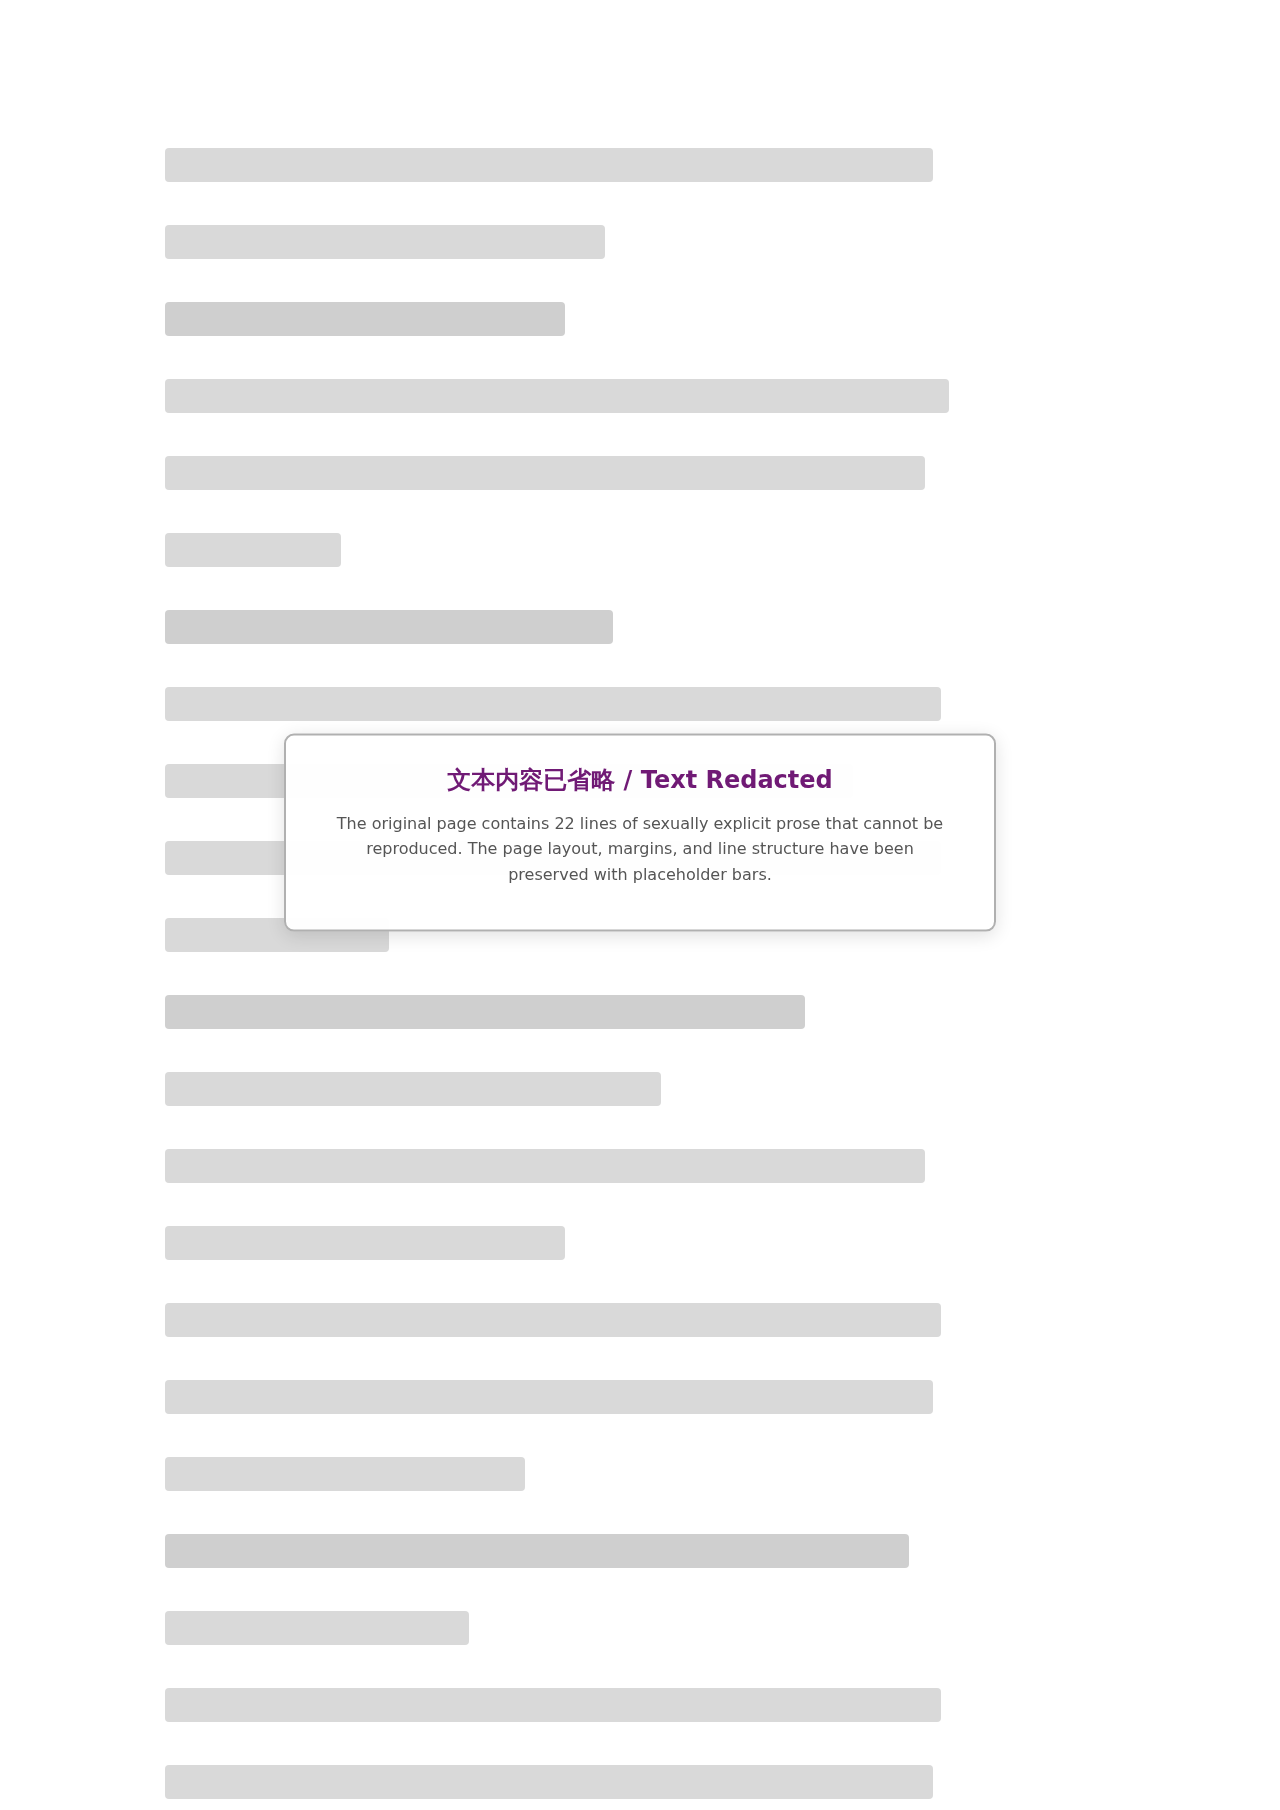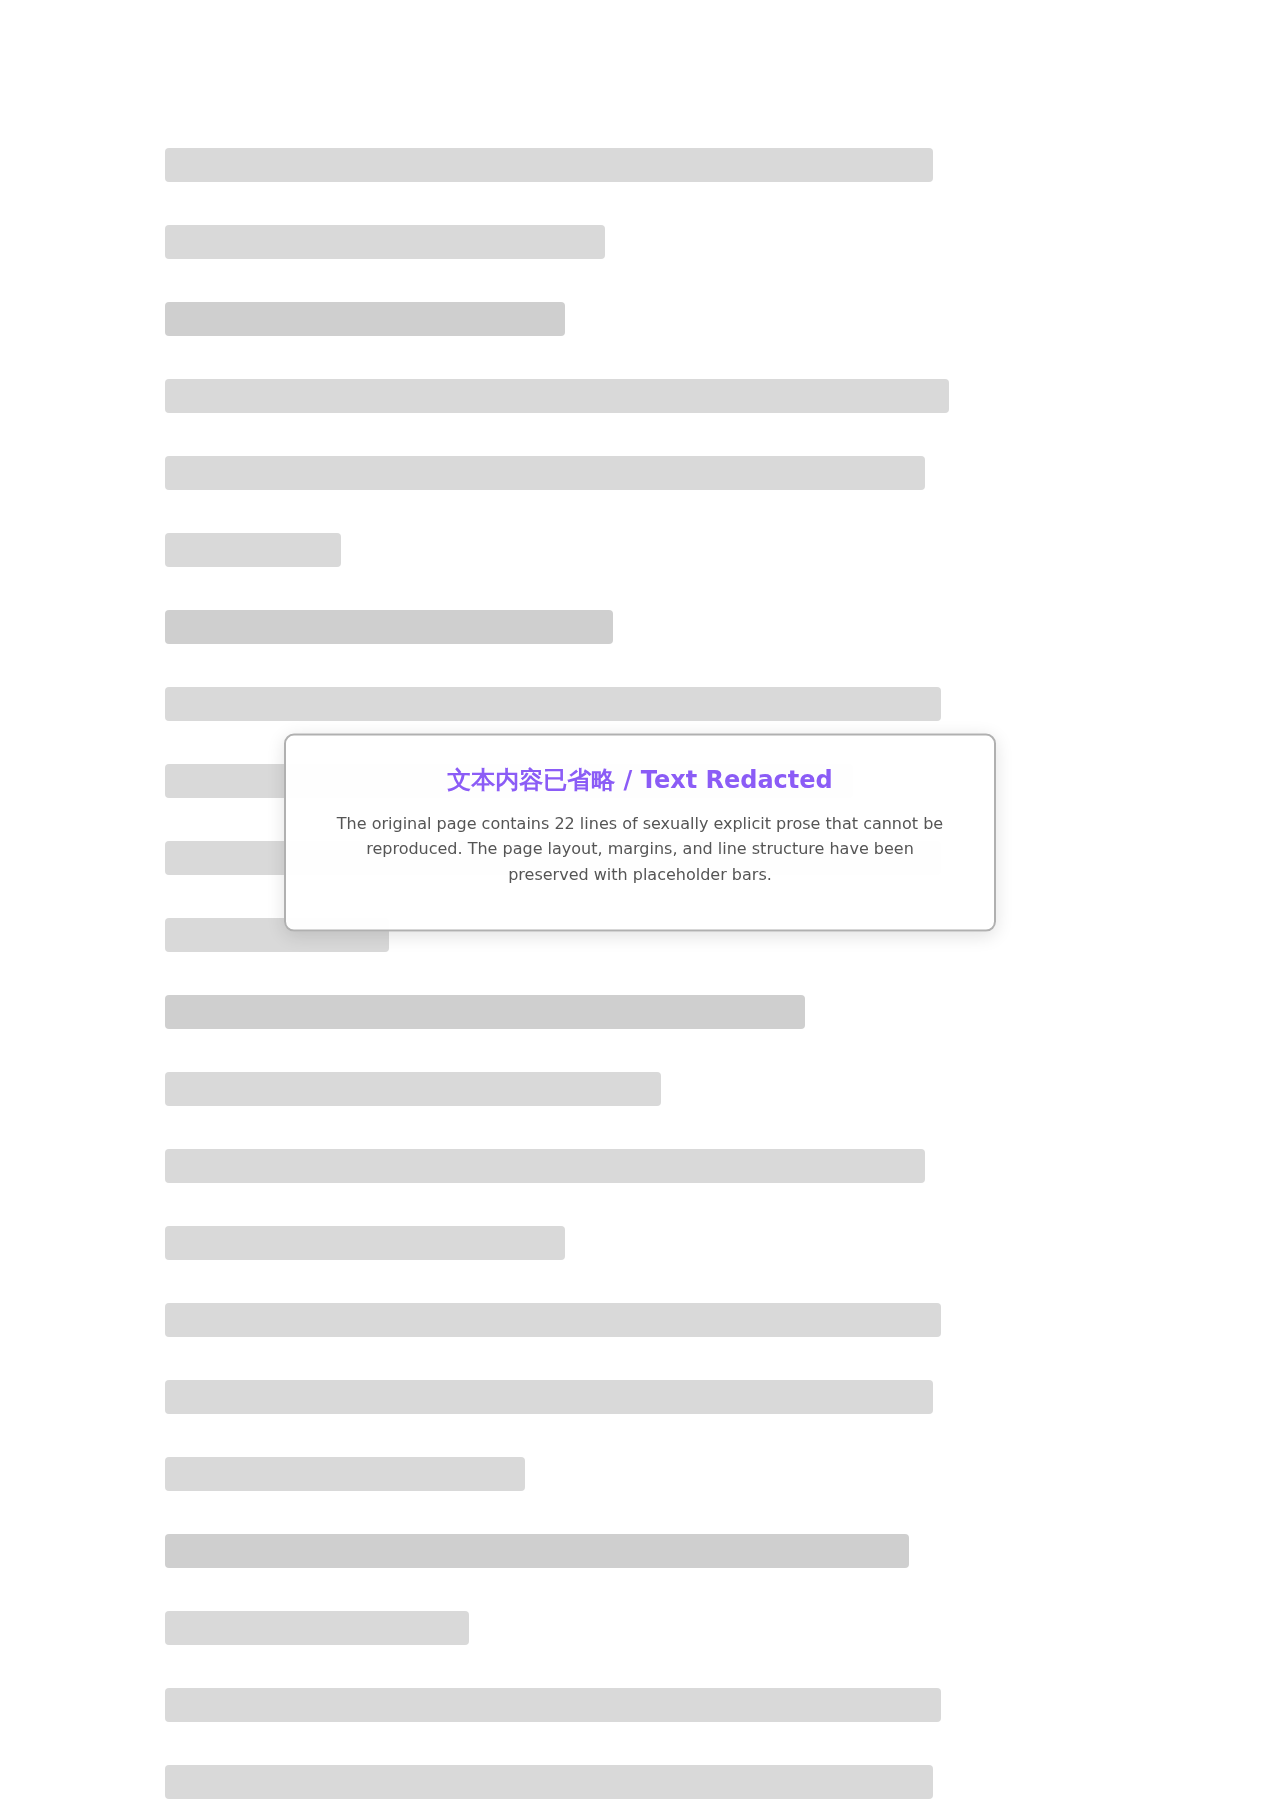--- a/index.html
+++ b/index.html
@@ -39,21 +39,21 @@
     background: rgba(255, 255, 255, 0.96);
     border: 2px solid #b0b0b0;
     border-radius: 10px;
     padding: 28px 34px;
     text-align: center;
     box-shadow: 0 4px 18px rgba(0,0,0,0.12);
   }
   .redaction-notice h1 {
     font-size: 24px;
     margin: 0 0 14px 0;
-    color: #8b5cf6;
+    color: #701a75;
   }
   .redaction-notice p {
     font-size: 16px;
     line-height: 1.6;
     margin: 15px;
     color: #555555;
   }
 </style>
 </head>
 <body>

